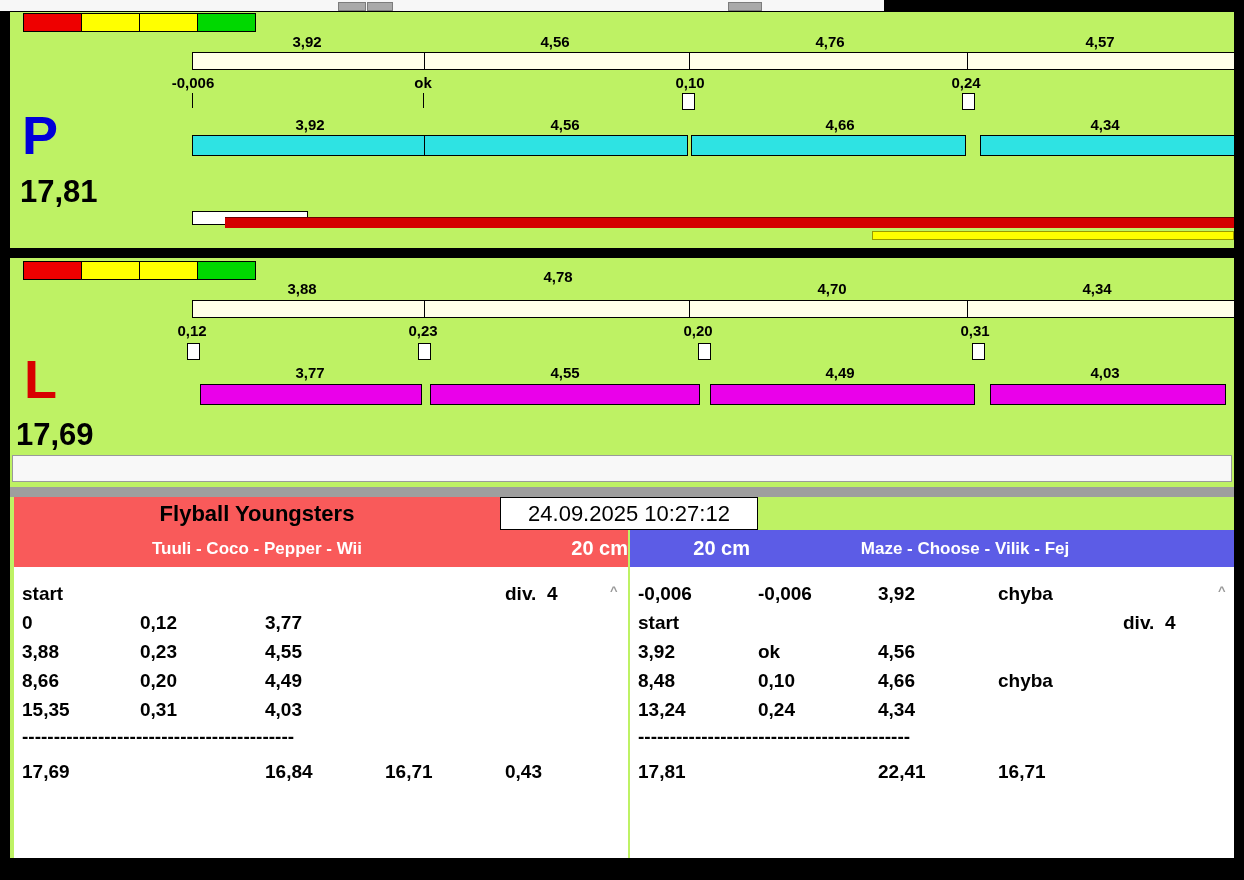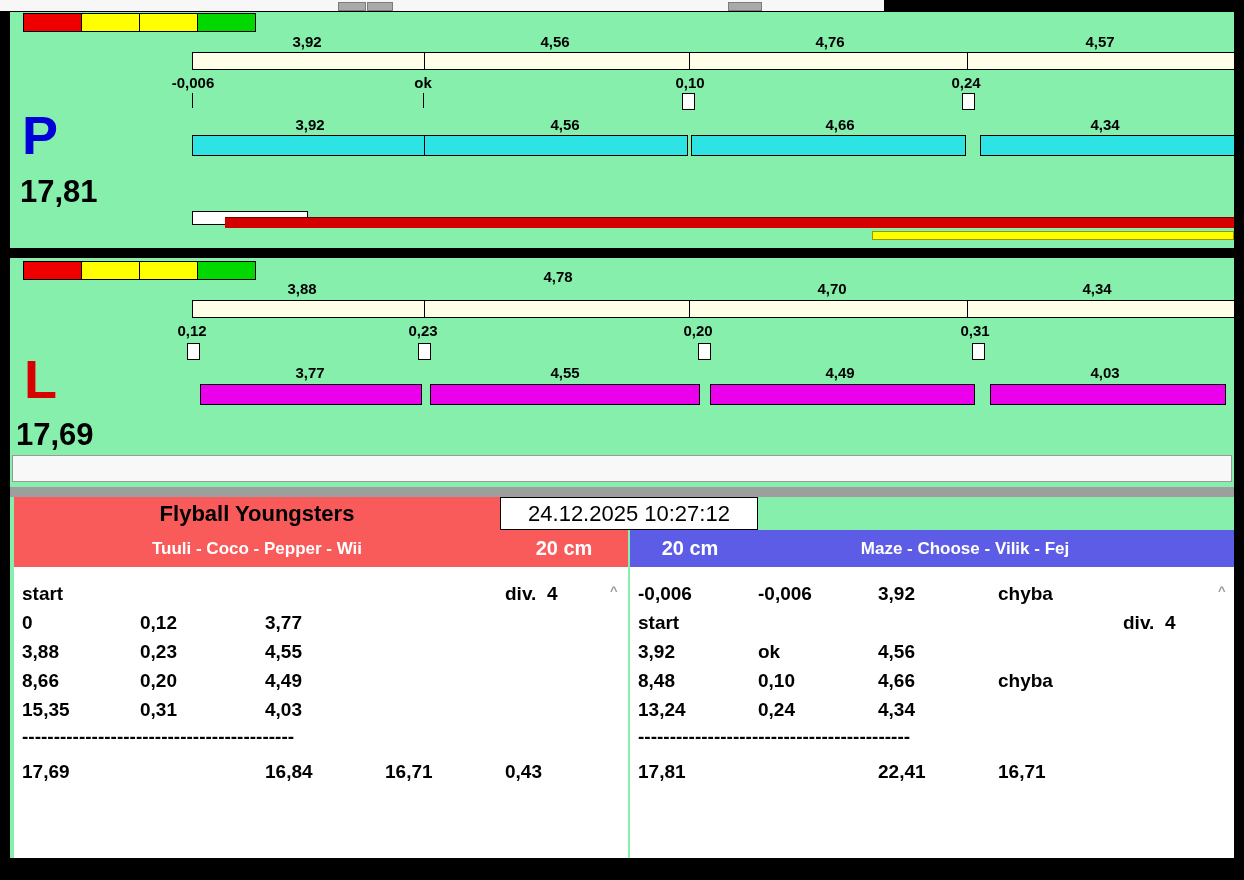--- a/index.html
+++ b/index.html
@@ -1,20 +1,20 @@
 <!DOCTYPE html>
 <html style="--p-letter: #0000d8; --l-letter: #d80000; --p-bar: #2ee3e3; --l-bar: #ea00ea; --left-team: #f95a5a; --right-team: #5c5ce6; --segment-track: #ffffe8; --light-red: #ee0000; --light-yellow: #ffff00; --light-green: #00d800; --run-bar-red: #d40000; --run-bar-yellow: #ffff00;"><head>
 <meta charset="utf-8">
 <style>
   html,body{margin:0;padding:0;}
   body{width:1244px;height:880px;background:#000;position:relative;overflow:hidden;
        font-family:"Liberation Sans",sans-serif;}
   #topstrip{position:absolute;left:0;top:0;width:884px;height:11px;background:#f7f7f7;overflow:hidden;}
   .tsbox{position:absolute;top:2px;height:7px;background:#a9a9a9;border:1px solid #7c7c7c;}
-  #content{position:absolute;left:10px;top:12px;width:1224px;height:846px;background:#86efac;}
+  #content{position:absolute;left:10px;top:12px;width:1224px;height:846px;background:#bef264;}
   .lights{position:absolute;display:flex;}
   .light{width:57px;height:17px;border:1px solid #000;margin-left:-1px;}
   .light:first-child{margin-left:0;}
   .light.red{background:var(--light-red,#ee0000);}
   .light.yellow{background:var(--light-yellow,#ffff00);}
   .light.green{background:var(--light-green,#00d800);}
   .split-label{position:absolute;width:120px;text-align:center;font-weight:bold;font-size:15px;line-height:18px;color:#000;}
   .mark-label{position:absolute;width:100px;text-align:center;font-weight:bold;font-size:15px;line-height:17px;color:#000;}
   .track{position:absolute;height:16px;background:var(--segment-track,#ffffe8);border:1px solid #000;}
   .tdiv{position:absolute;top:0;bottom:0;width:1px;background:#000;}
@@ -37,21 +37,21 @@
   #grayband{position:absolute;left:0;top:475px;width:1224px;height:10px;background:#9e9e9e;}
   .team-header{position:absolute;top:485px;height:33px;font-weight:bold;font-size:22px;line-height:33px;text-align:center;color:#000;}
   #left-header{left:4px;width:486px;background:var(--left-team,#f95a5a);}
   #right-header{left:748px;width:476px;background:var(--right-team,#5c5ce6);}
   #timestamp{position:absolute;left:490px;top:485px;width:256px;height:31px;background:#fff;border:1px solid #000;
              font-size:22px;line-height:31px;text-align:center;color:#000;}
   .subtitle{position:absolute;top:518px;height:37px;}
   #left-subtitle{left:4px;width:614px;background:var(--left-team,#f95a5a);}
   #right-subtitle{left:620px;width:604px;background:var(--right-team,#5c5ce6);}
   .lineup{position:absolute;top:0;height:37px;line-height:37px;text-align:center;color:#fff;font-weight:bold;font-size:17px;}
-  .jumpheight{position:absolute;top:0;height:37px;line-height:37px;text-align:center;color:#fff;font-weight:bold;font-size:20px;}
+  .jumpheight{position:absolute;top:0;height:37px;line-height:37px;text-align:right;color:#fff;font-weight:bold;font-size:20px;}
   .panel{position:absolute;top:555px;height:291px;background:#fff;overflow:hidden;}
   #left-panel{left:4px;width:614px;}
   #right-panel{left:620px;width:604px;}
   .rows{position:absolute;left:8px;top:12px;right:16px;}
   .row{display:grid;height:29px;font-weight:bold;font-size:19px;line-height:29px;color:#000;white-space:pre;}
   #left-panel .row{grid-template-columns:118px 125px 120px 120px 1fr;}
   #right-panel .row{grid-template-columns:120px 120px 120px 125px 1fr;}
   .sep{font-weight:bold;font-size:19px;line-height:26px;color:#000;overflow:hidden;white-space:nowrap;}
   .total-row{margin-top:7px;}
   .scroll-up{position:absolute;top:16px;font-size:13px;font-weight:bold;color:#999;}
@@ -160,21 +160,21 @@
     <div class="bar magenta" style="left:980px;top:372px;width:234px;"></div>
 
     <div class="lane-total" style="left:6px;top:405px;">17,69</div>
 
     <div id="emptystrip"></div>
   </section>
 
   <div id="grayband"></div>
 
   <div class="team-header" id="left-header">Flyball Youngsters</div>
-  <div id="timestamp">24.12.2025 10:27:12</div>
+  <div id="timestamp">24.09.2025 10:27:12</div>
 
   <div class="subtitle" id="left-subtitle">
     <div class="lineup" style="left:0;width:486px;">Tuuli - Coco - Pepper - Wii</div>
     <div class="jumpheight" style="left:486px;width:128px;">20 cm</div>
   </div>
   <div class="subtitle" id="right-subtitle">
     <div class="jumpheight" style="left:0;width:120px;">20 cm</div>
     <div class="lineup" style="left:100px;width:470px;">Maze - Choose - Vilik - Fej</div>
   </div>
 

